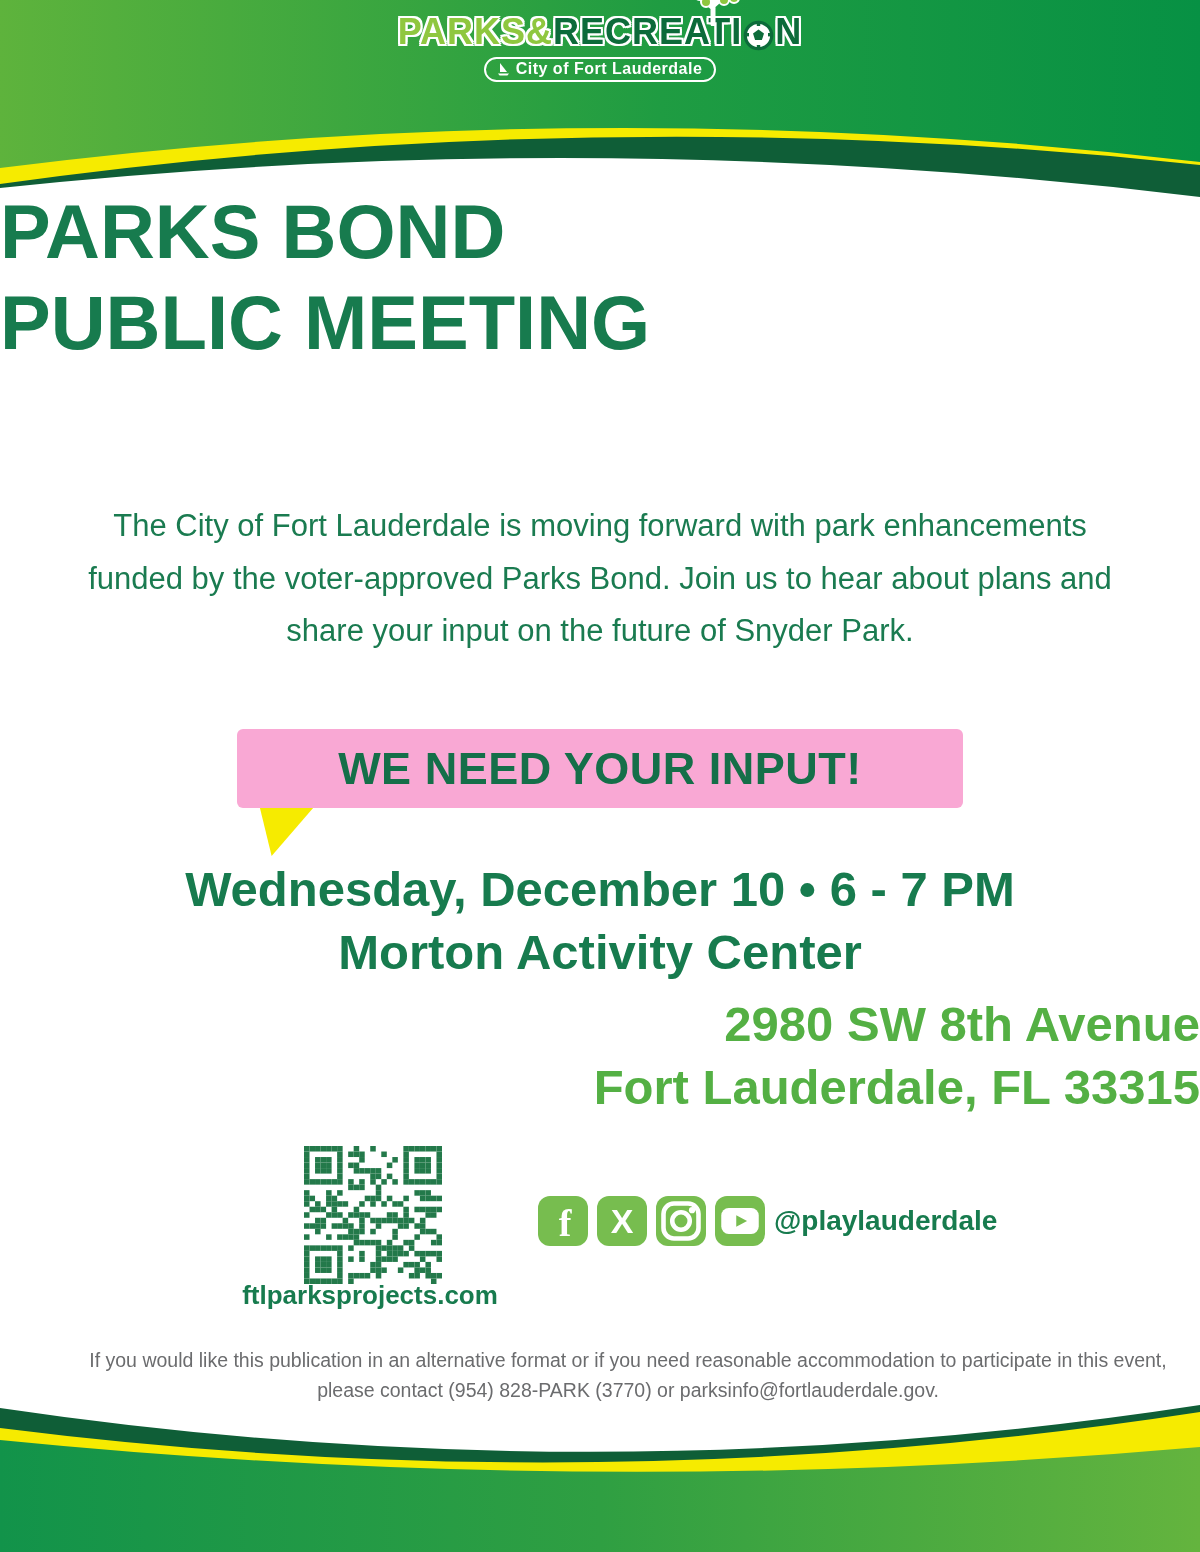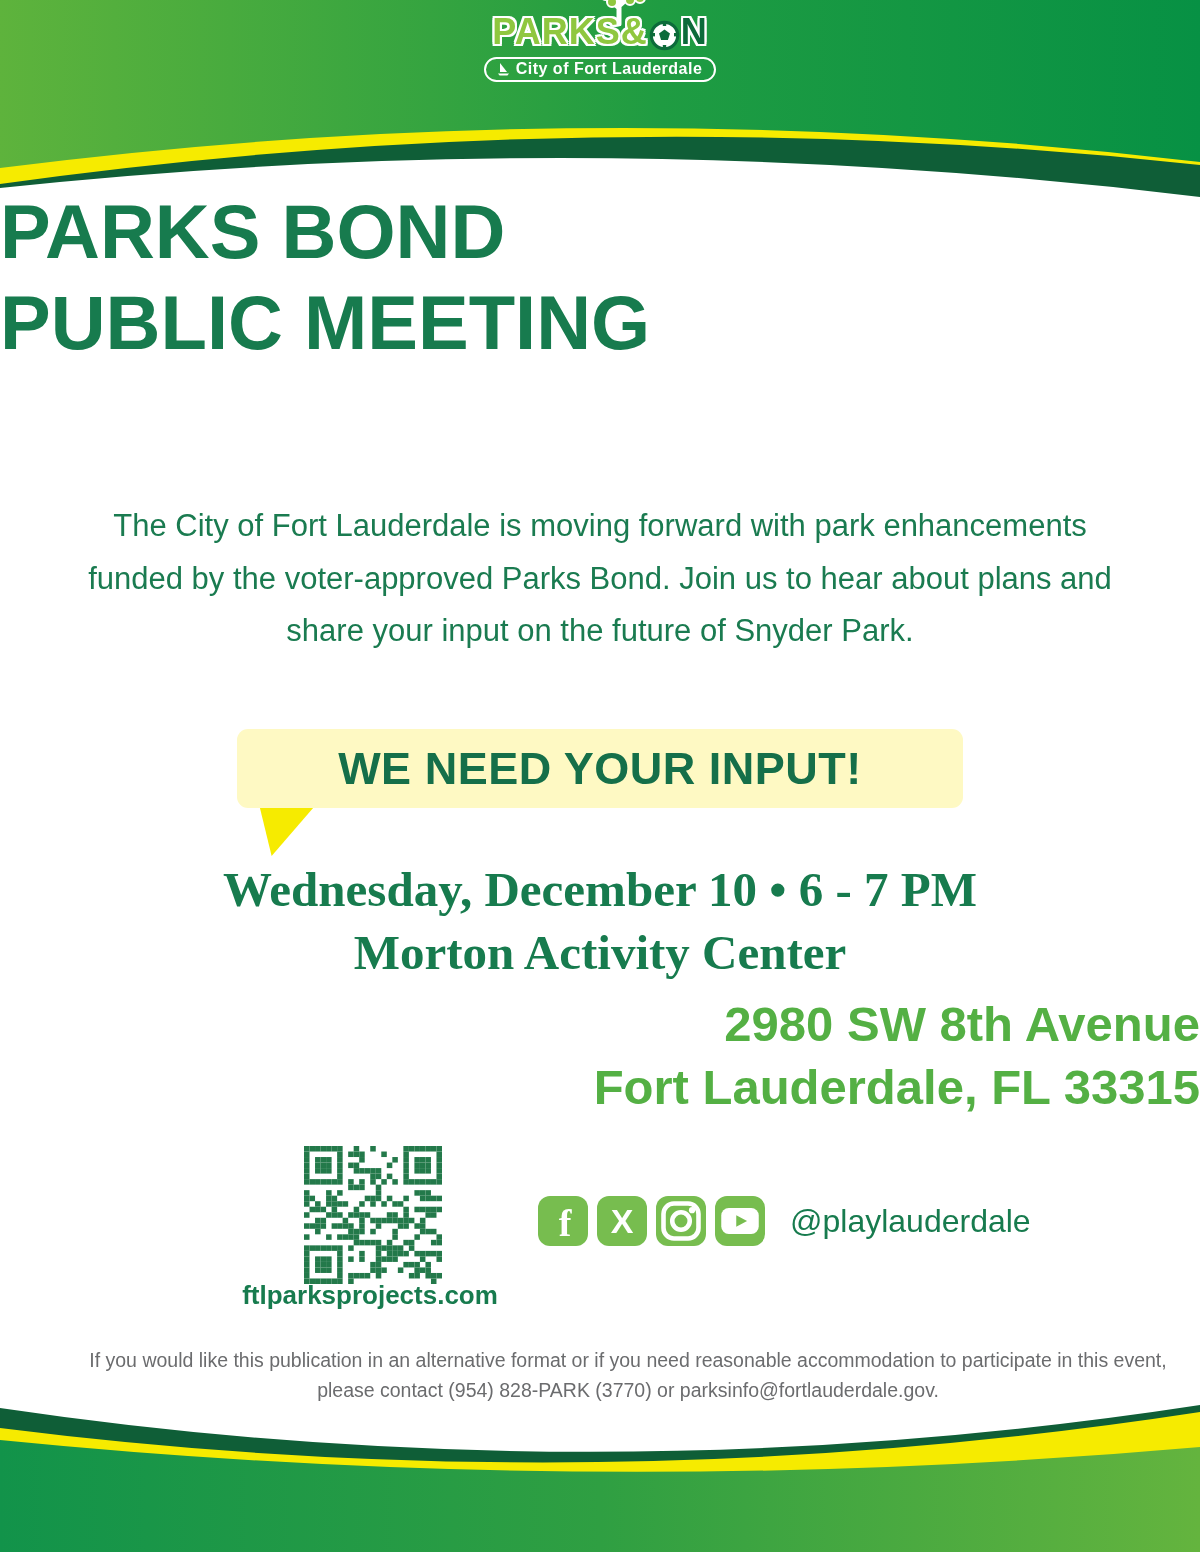--- a/index.html
+++ b/index.html
@@ -34,38 +34,38 @@
   
   .title-block { position:absolute; left:0; top:186px; width:1200px; text-align:left;
     font-weight:bold; color:#177b4e; font-size:76px; line-height:91px; letter-spacing:0px; }
   .title-sub { position:absolute; left:0; top:366px; width:1200px; text-align:center;
     font-weight:bold; color:#55b345; font-size:94px; line-height:100px; }
   
   .intro { position:absolute; left:0; top:500px; width:1200px; text-align:center;
     color:#1a7b50; font-size:31px; line-height:52.5px; font-weight:500; }
   
   .bubble { position:absolute; left:237px; top:729px; width:726px; height:79px;
-    background:#fef9c3; border-radius:11px; text-align:center; }
+    background:#f9a8d4; border-radius:6px; text-align:center; }
   .bubble span { font-weight:bold; color:#156f49; font-size:45px; line-height:79px; letter-spacing:0.5px; }
   .bubble-tail { position:absolute; left:258px; top:800px; width:62px; height:56px;
     background:#f6eb00; clip-path:polygon(0 0, 100% 0, 22% 100%); }
   
   .event-block { position:absolute; left:0; top:858px; width:1200px; text-align:center;
-    color:#177b4e; font-weight:bold; font-size:49px; line-height:63px;font-family:Liberation Serif, serif; }
+    color:#177b4e; font-weight:bold; font-size:49px; line-height:63px; }
   .address-block { position:absolute; left:0; top:993px; width:1200px; text-align:right;
     color:#54b044; font-weight:bold; font-size:49px; line-height:63px; }
   
   .qr-box { position:absolute; left:304px; top:1146px; width:138px; height:138px; }
   .website { position:absolute; left:150px; top:1280px; width:440px; text-align:center;
     color:#177b4e; font-weight:bold; font-size:26px; }
   
   .social-row { position:absolute; left:538px; top:1196px; display:flex; align-items:center; }
   .social-icon { width:50px; height:50px; border-radius:12px; background:#77bd4f;
     margin-right:9px; display:flex; align-items:center; justify-content:center; }
-  .social-handle { margin-left:16px; color:#177b4e; font-weight:normal; font-size:32px; line-height:50px; }
+  .social-handle { margin-left:0; color:#177b4e; font-weight:bold; font-size:28px; line-height:50px; }
   
   .footer { position:absolute; left:0; top:1346px; width:1200px; text-align:center;
     color:#6b6c6e; font-size:19.5px; line-height:29.5px; font-weight:400;margin-left:28px; }
 </style>
 </head>
 <body>
 
 <div class="page">
 
   <svg class="swoosh-top" viewBox="0 0 1200 240" preserveAspectRatio="none" aria-hidden="true">
@@ -77,20 +77,21 @@
       </linearGradient>
     </defs>
     <path d="M0,0 H1200 V197 Q600,124 0,188 Z" fill="#0f5e37"></path>
     <path d="M0,0 H1200 V165 Q600,100 0,184 Z" fill="#f6eb00"></path>
     <path d="M0,0 H1200 V162 Q600,91 0,168 Z" fill="url(#gradTop)"></path>
   </svg>
 
   <div class="logo-block">
     <div class="wordmark">
       <span class="wm-light">PARKS&amp;</span>
+        <span class="wm-dark">RECREATI</span>
         <span class="ball-wrap"><svg width="31" height="31" viewBox="0 0 31 31">
           <circle cx="15.5" cy="15.5" r="13.2" fill="#ffffff" stroke="#0c6b3a" stroke-width="3.2"></circle>
           <polygon points="15.5,9.5 21,13.6 18.9,20 12.1,20 10,13.6" fill="#0c6b3a"></polygon>
           <rect x="13.8" y="1.5" width="3.4" height="4.5" fill="#0c6b3a"></rect>
           <rect x="13.8" y="25" width="3.4" height="4.5" fill="#0c6b3a"></rect>
           <rect x="1.8" y="13" width="4.2" height="3.4" fill="#0c6b3a"></rect>
           <rect x="25" y="13" width="4.2" height="3.4" fill="#0c6b3a"></rect>
         </svg></span>
         <span class="wm-dark">N</span>
       <svg class="logo-tree" viewBox="0 0 60 48">

